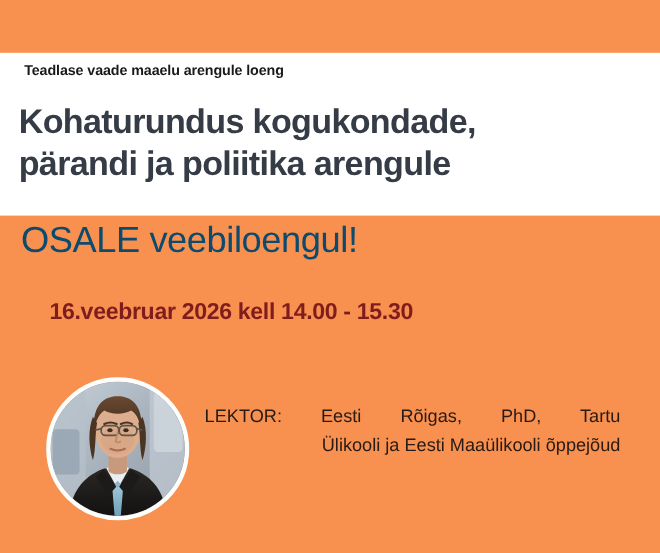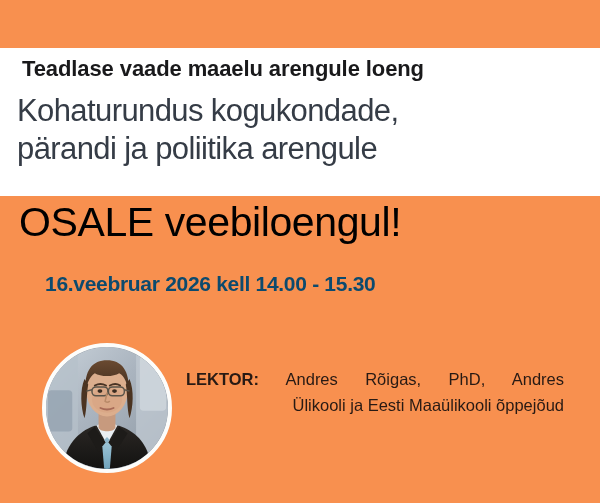--- a/index.html
+++ b/index.html
@@ -28,60 +28,60 @@
     top: 48px;
     width: 600px;
     height: 148px;
     background: #ffffff;
   }
 
   .eyebrow {
     position: absolute;
     left: 22px;
     top: 56px;
-    font-size: 22px;
+    font-size: 13px;
     font-weight: 600;
     letter-spacing: -0.1px;
     color: #19191b;
     white-space: nowrap;
   }
 
   .headline {
     position: absolute;
     left: 17px;
     top: 92px;
     width: 566px;
     font-size: 31px;
     line-height: 38px;
-    font-weight: 400;
+    font-weight: 700;
     letter-spacing: -0.6px;
     color: #353c46;
   }
   .headline .l2 { display: block; }
 
   
   .cta {
     position: absolute;
     left: 19px;
     top: 199px;
-    font-size: 41px;
+    font-size: 33px;
     font-weight: 400;
     letter-spacing: -0.4px;
-    color: #000000;
+    color: #0c4a6e;
     white-space: nowrap;
   }
 
   .datetime {
     position: absolute;
     left: 45px;
     top: 272px;
     font-size: 21px;
     font-weight: 700;
     letter-spacing: -0.3px;
-    color: #0c4a6e;
+    color: #7f1d1d;
     white-space: nowrap;
   }
 
   
   .avatar {
     position: absolute;
     left: 42px;
     top: 343px;
     width: 130px;
     height: 130px;
@@ -103,21 +103,21 @@
     position: absolute;
     left: 186px;
     top: 366px;
     width: 378px;
     font-size: 16.5px;
     line-height: 26px;
     color: #281a14;
     text-align: justify;
     text-justify: inter-word;
   }
-  .lecturer .lead { font-weight: 700; }
+  .lecturer .lead { font-weight: 400; }
   .lecturer .line1 {
     display: block;
     text-align: justify;
     text-align-last: justify;
     white-space: normal;
   }
   .lecturer .line2 {
     display: block;
     text-align: right;
   }
@@ -204,17 +204,17 @@
         </g>
 
         <path d="M65 49 L63 58 q2.5 1.6 4.6 0" stroke="#b98a68" stroke-width="1.6" fill="none" stroke-linecap="round"></path>
 
         <path d="M58 65 q7 3.2 14 0" stroke="#a76a57" stroke-width="2" fill="none" stroke-linecap="round"></path>
       </svg>
     </div>
   </div>
 
   <div class="lecturer">
-    <span class="line1"><span class="lead">LEKTOR:</span><span> Andres Rõigas, PhD, Andres</span></span>
+    <span class="line1"><span class="lead">LEKTOR:</span><span> Eesti Rõigas, PhD, Tartu</span></span>
     <span class="line2">Ülikooli ja Eesti Maaülikooli õppejõud</span>
   </div>
 
 </div>
 
 </body></html>

